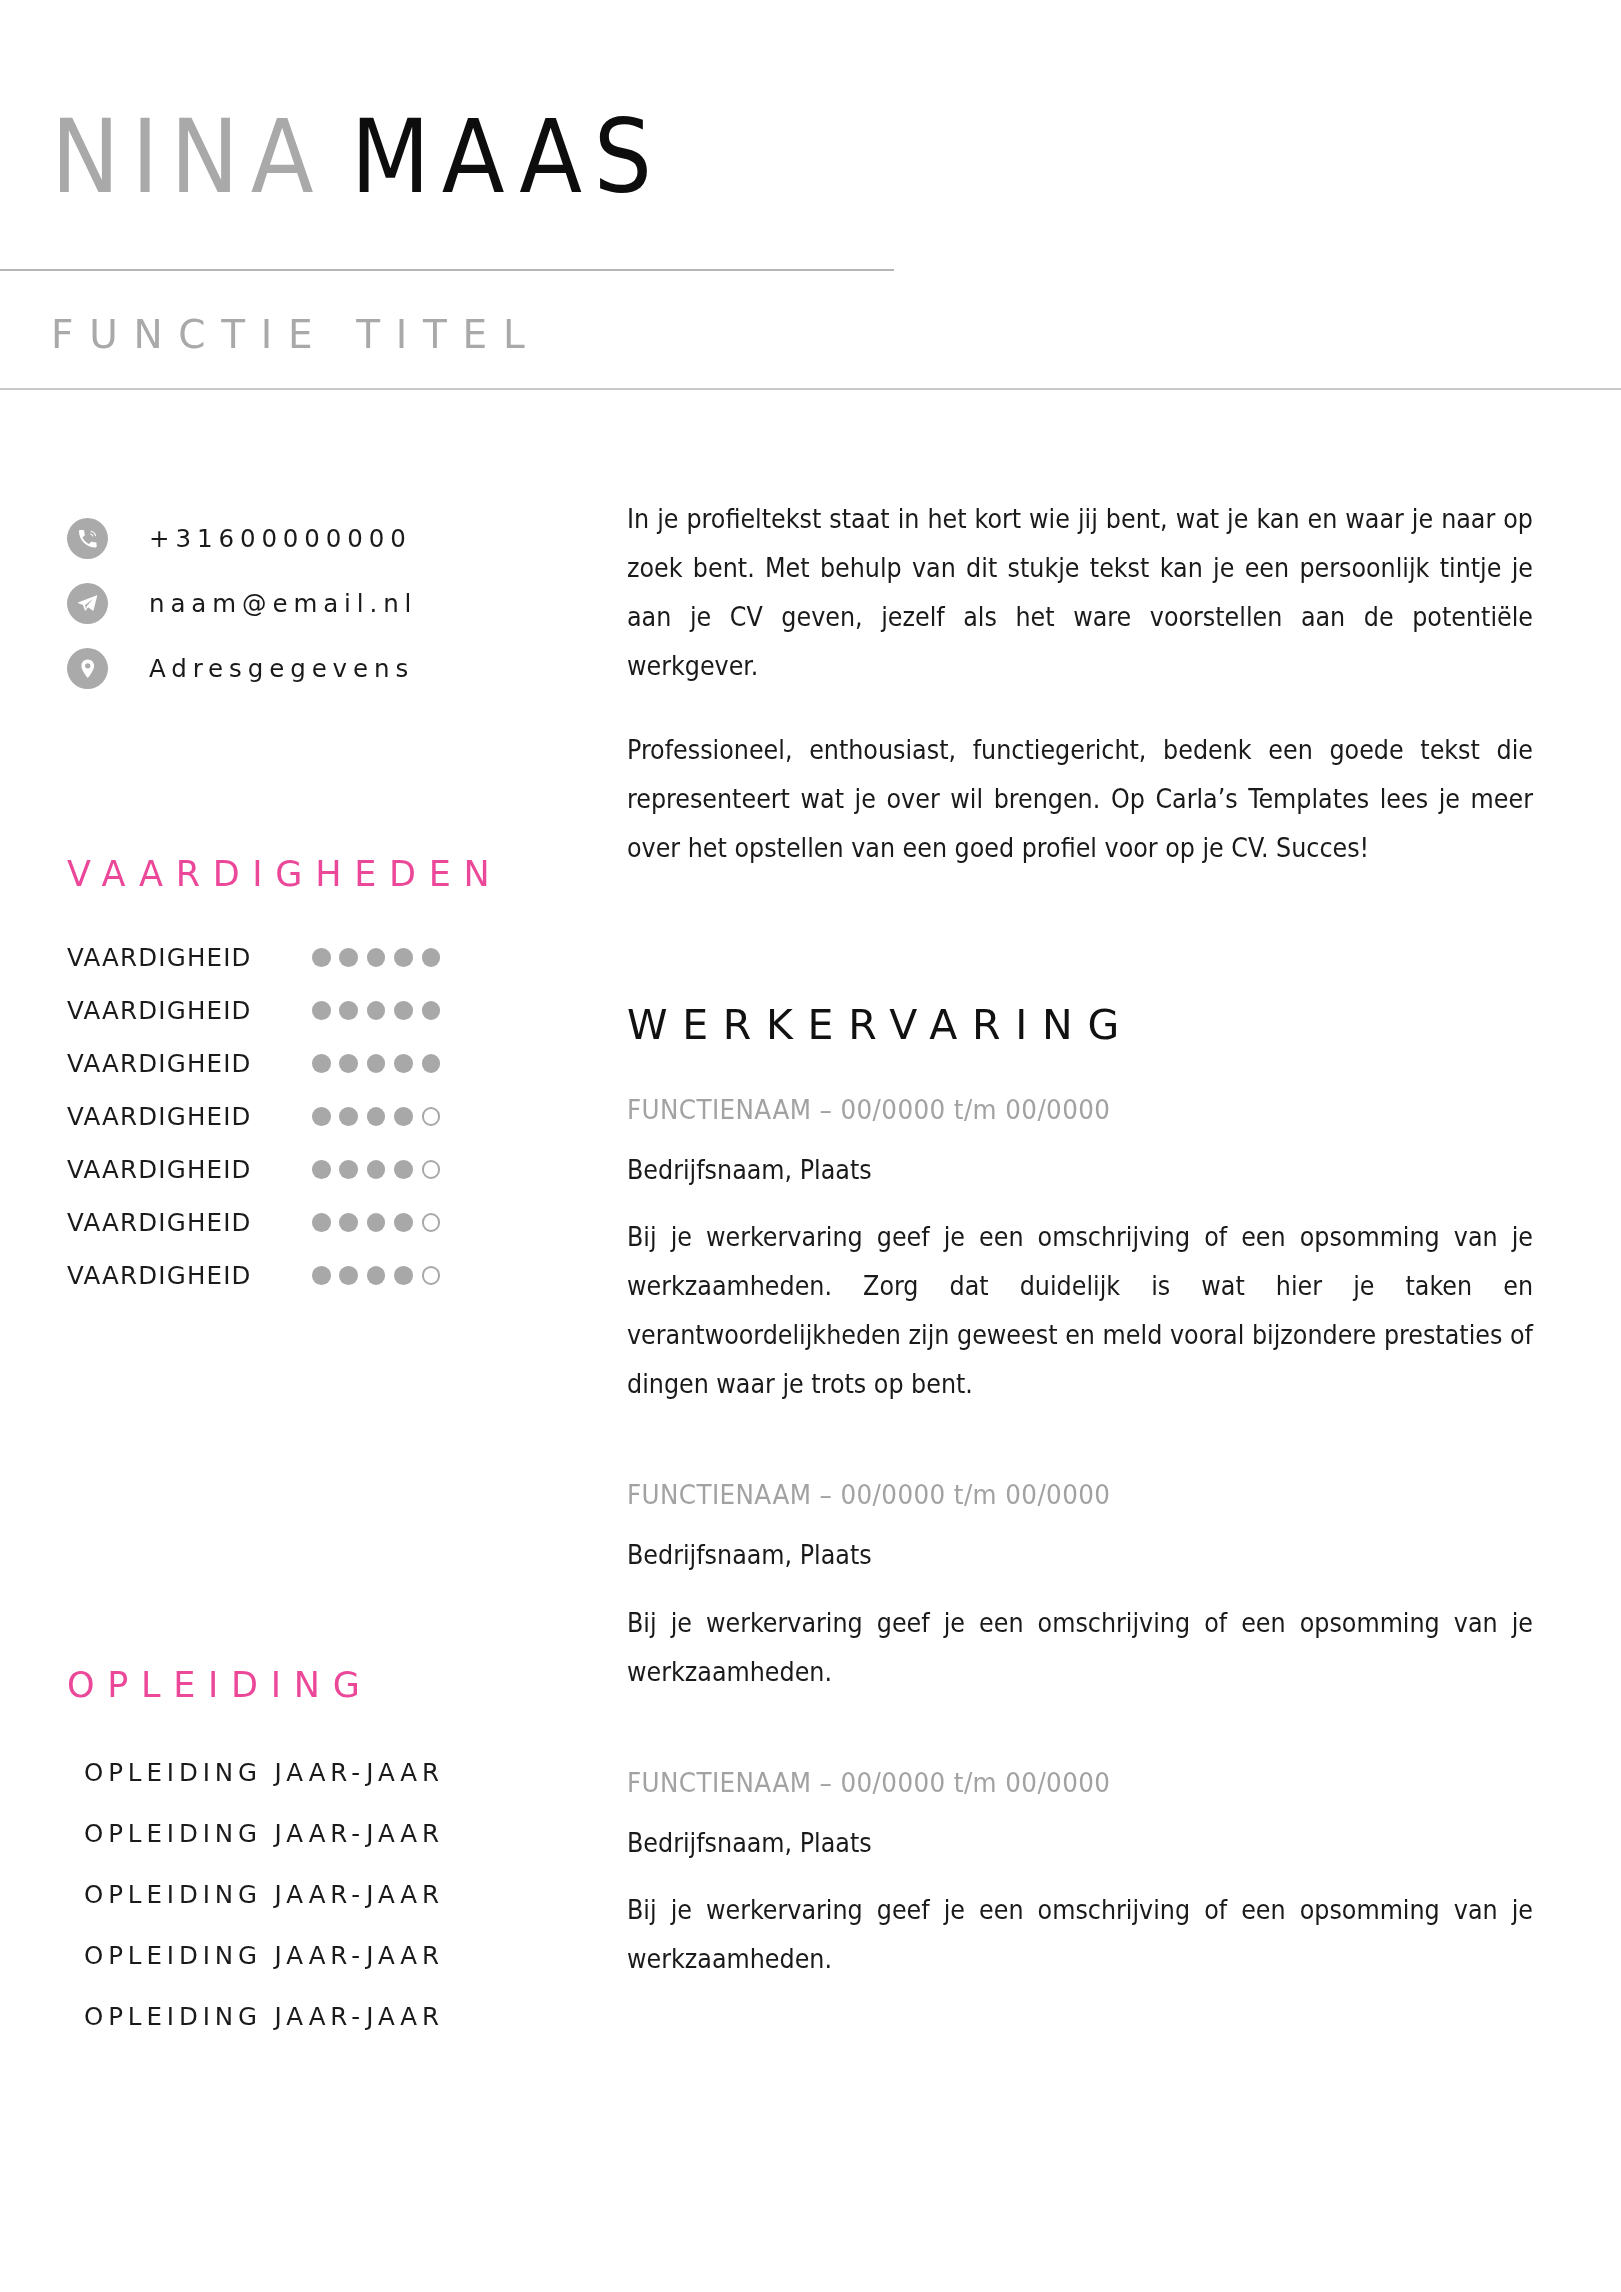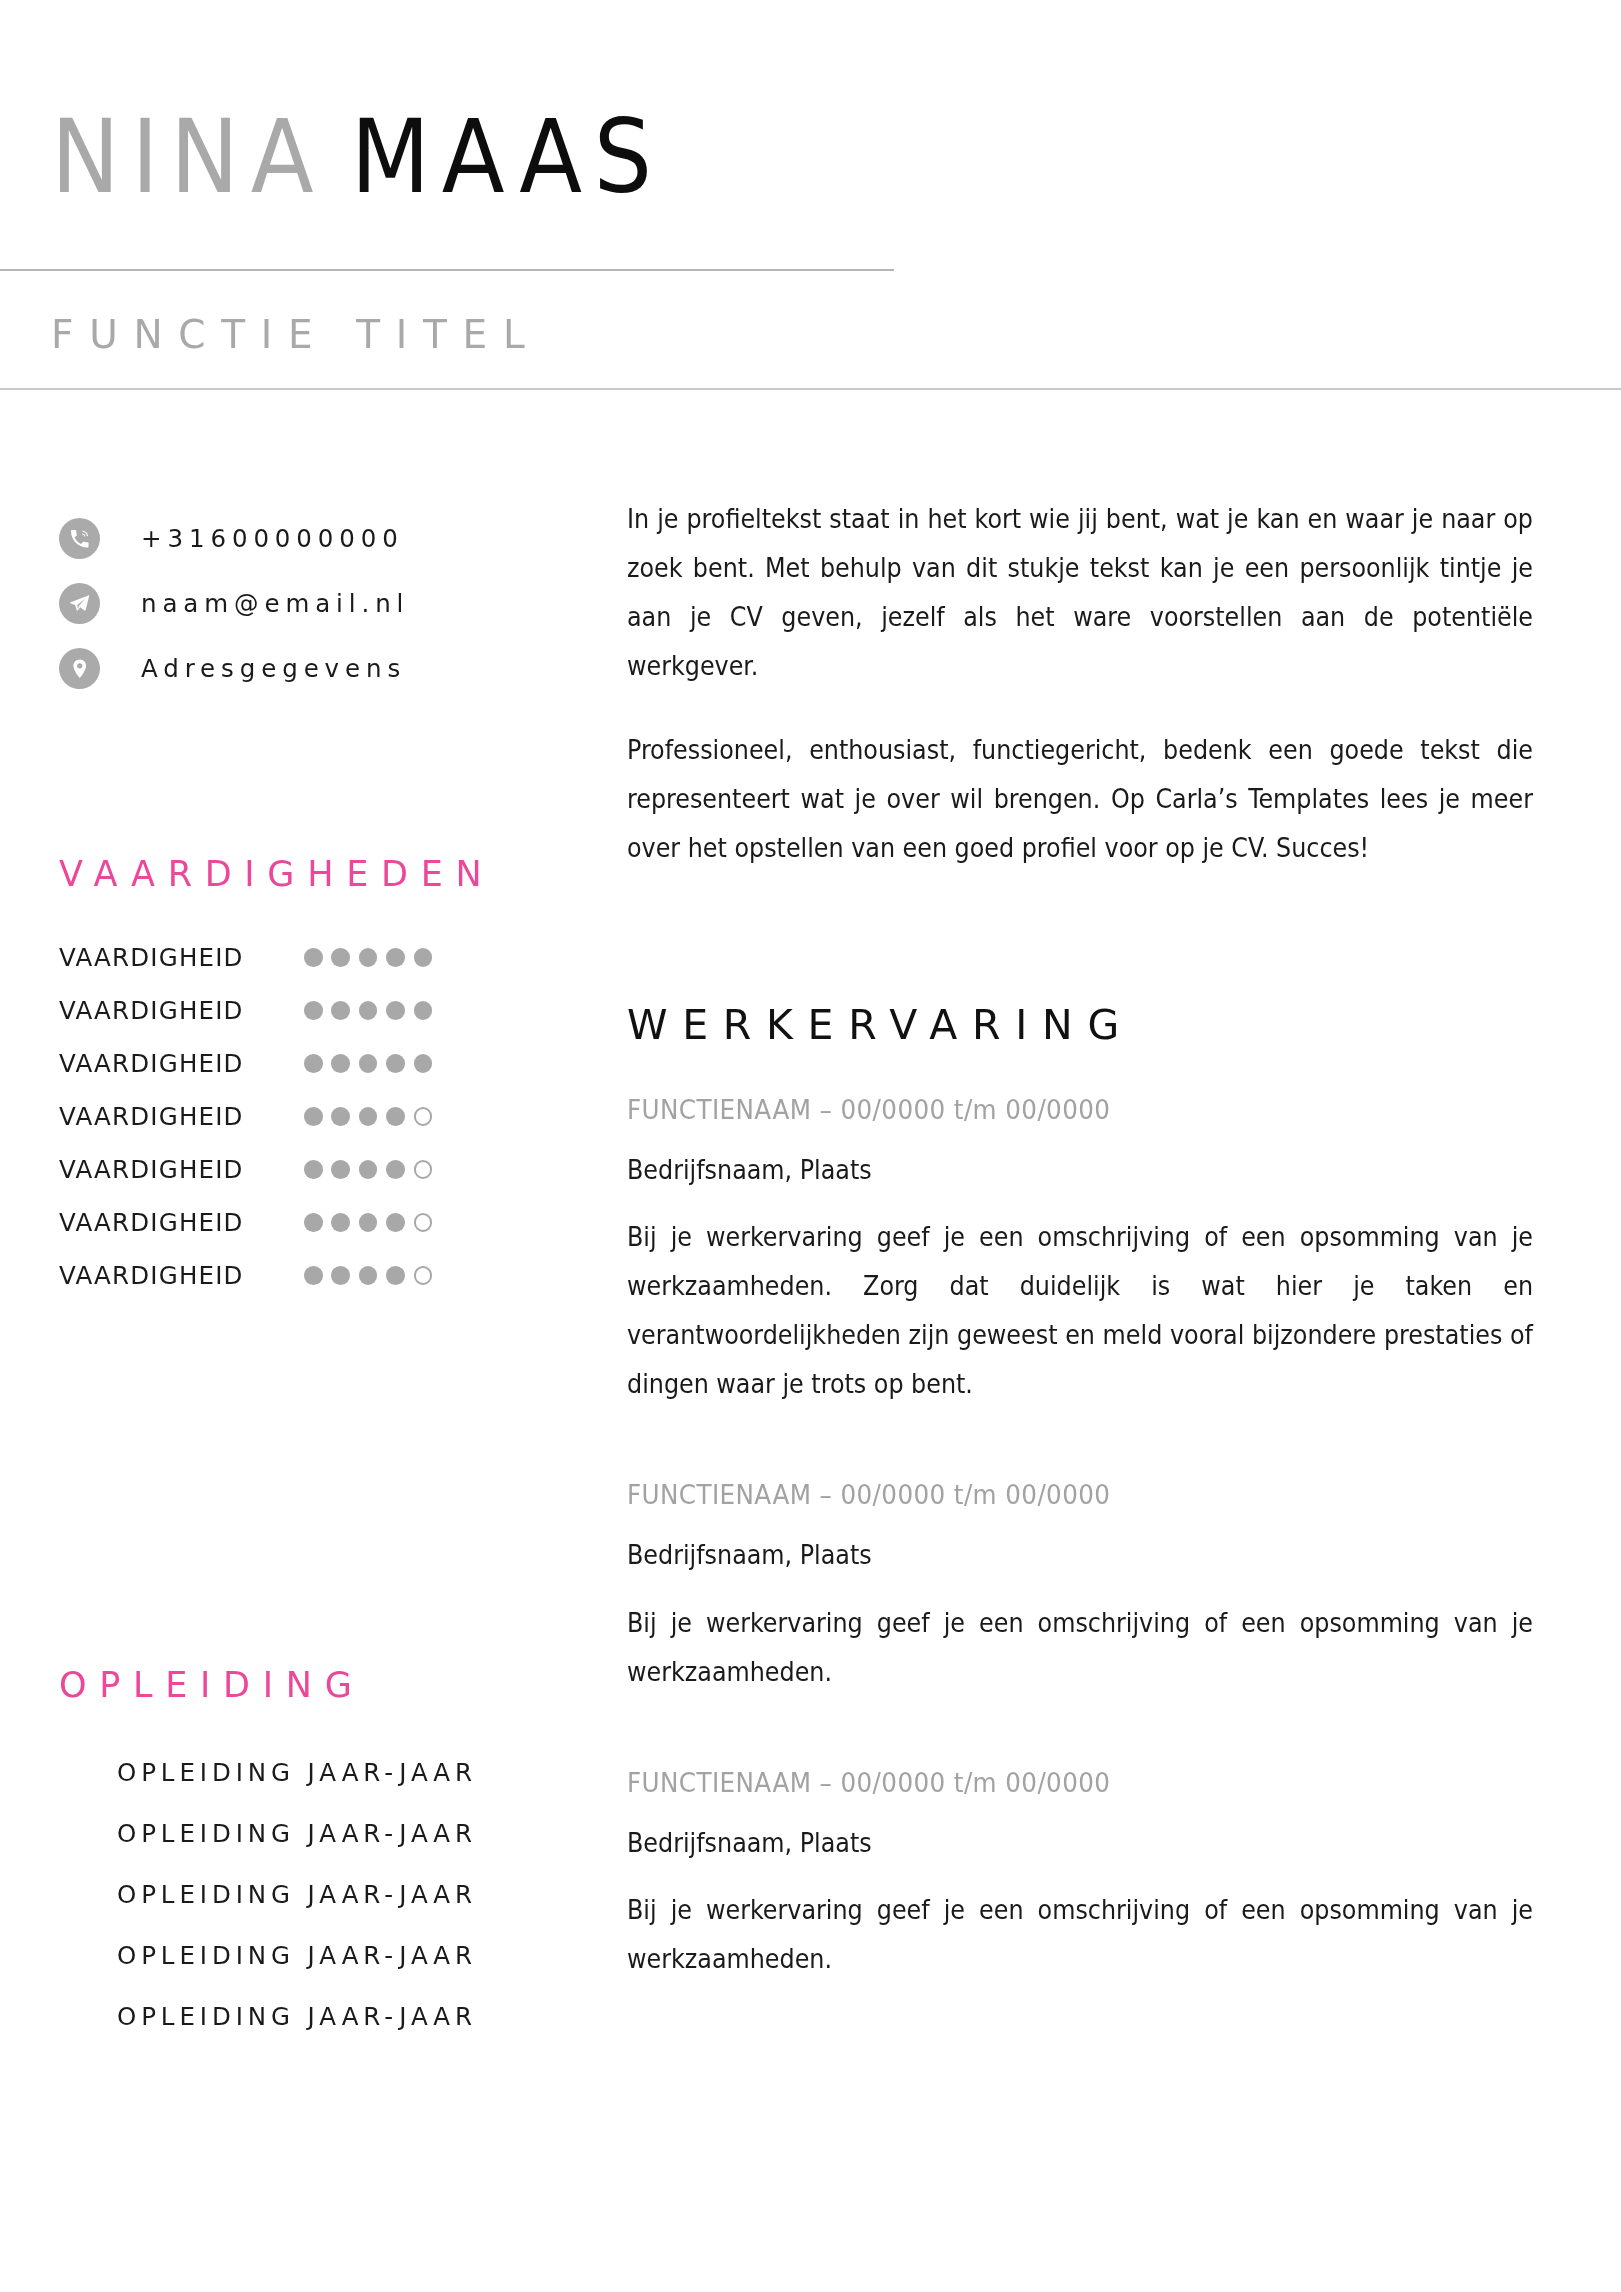--- a/index.html
+++ b/index.html
@@ -62,20 +62,21 @@
   
   .columns {
     display: flex;
     align-items: flex-start;
   }
   .col-left {
     width: 627px;
     flex: 0 0 627px;
     padding-top: 116px;
     box-sizing: border-box;
+    padding-left: 8px;
   }
   .col-right {
     flex: 1 1 auto;
     padding-top: 104px;
     padding-right: 88px;
     box-sizing: border-box;
   }
 
   
   .contact-list { margin: 0; padding: 0; list-style: none; }
@@ -145,21 +146,20 @@
   .edu-block { margin-top: 363px; }
   .edu-list { margin: 0 0 0 76px; padding: 0; list-style: none; }
   .edu-item {
     font-size: 24.5px;
     letter-spacing: 4.9px;
     color: #1a1a1a;
     font-family: "DejaVu Sans", sans-serif;
     height: 61px;
     line-height: 61px;
     white-space: nowrap;
-    margin-left: 41px;
   }
 
   
   .main-heading {
     font-size: 41px;
     letter-spacing: 14.7px;
     color: #111111;
     font-family: "DejaVu Sans", sans-serif;
     font-weight: 400;
     margin: 0 0 45px 0;

